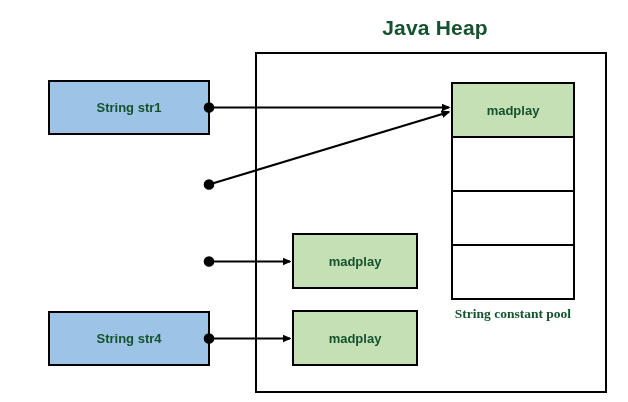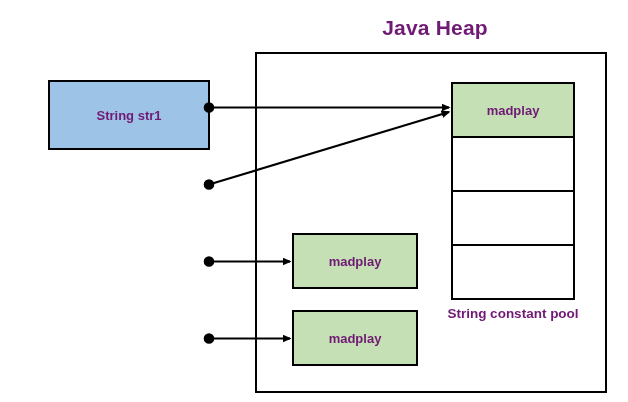--- a/index.html
+++ b/index.html
@@ -7,21 +7,21 @@
     --green:#C5E0B4;
     --line:#000000;
     --bg:#FFFFFF;
   }
   html,body{margin:0;padding:0;background:var(--bg);}
   .stage{
     position:relative;
     width:628px;height:402px;
     background:var(--bg);
     font-family:"Liberation Sans", sans-serif;
-    color:#701a75;
+    color:#14532d;
     overflow:hidden;
   }
   .title{
     position:absolute;
     left:255px;top:16px;width:360px;
     text-align:center;
     font-size:21px;
     font-weight:bold;
     letter-spacing:0.2px;
   }
@@ -33,21 +33,21 @@
     background:var(--bg);
   }
   .box{
     position:absolute;
     box-sizing:border-box;
     border:2.2px solid var(--line);
     display:flex;align-items:center;justify-content:center;
     font-size:13px;font-weight:bold;
   }
   .ref{
-    left:48px;width:162px;height:70px;
+    left:48px;width:162px;height:55px;
     background:var(--blue);
   }
   .obj{
     left:292px;width:126px;height:56px;
     background:var(--green);
   }
   .pool{
     position:absolute;
     left:451px;top:82px;width:124px;height:218px;
     box-sizing:border-box;
@@ -63,37 +63,41 @@
     box-sizing:border-box;
   }
   .pool .cell:last-child{border-bottom:none;}
   .pool .cell.filled{background:var(--green);}
   .pool-label{
     position:absolute;
     left:431px;top:306px;width:164px;
     text-align:center;
     font-size:13.5px;
     font-weight:600;
+    font-family:Liberation Serif, serif;
   }
   .overlay{
     position:absolute;left:0;top:0;
     pointer-events:none;
   }
 </style>
 </head>
 <body>
 
 <div class="stage">
 
   <div class="title">Java Heap</div>
 
   <div class="heap"></div>
 
   <div class="box ref" style="top:80px">
     <span>String str1</span>
+  </div>
+  <div class="box ref" style="top:311px">
+    <span>String str4</span>
   </div>
 
   <div class="box obj" style="top:233px">
     <span>madplay</span>
   </div>
   <div class="box obj" style="top:310px">
     <span>madplay</span>
   </div>
 
   <div class="pool">

